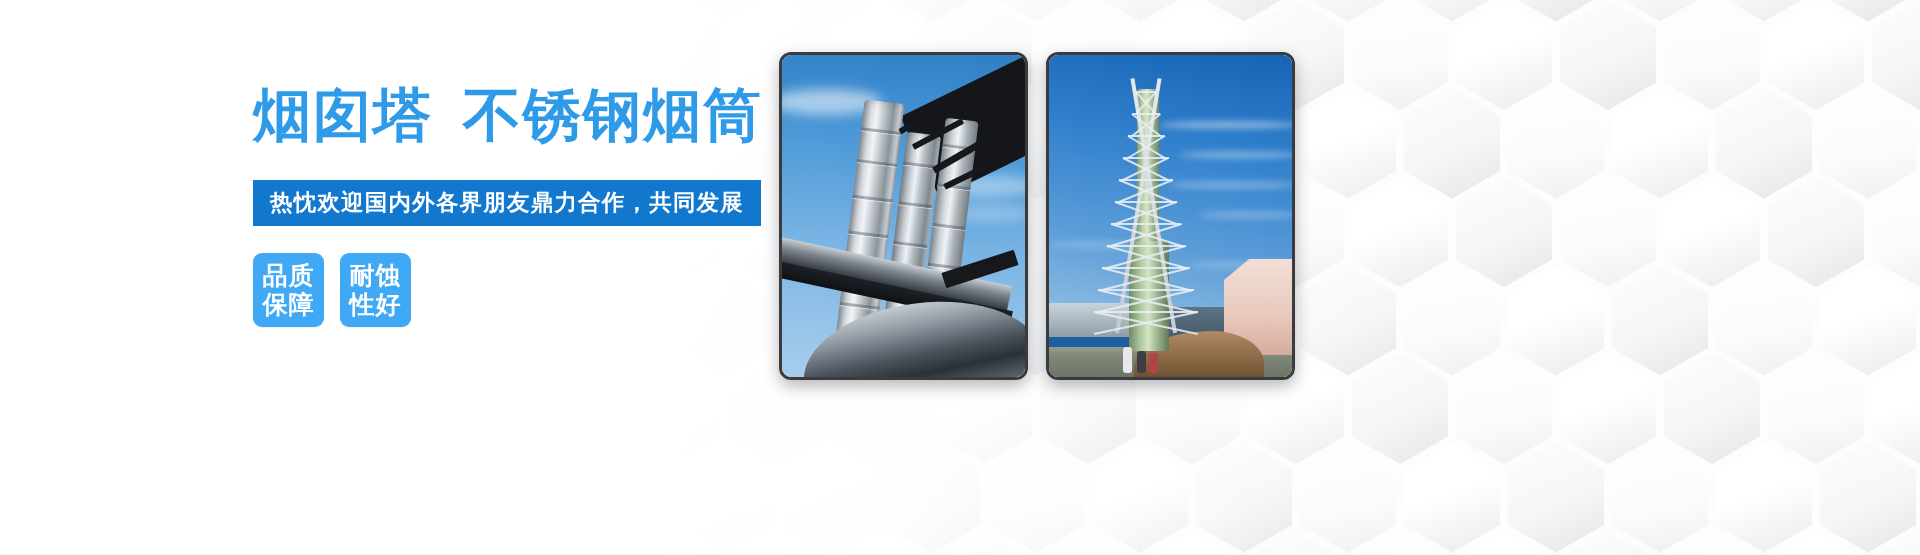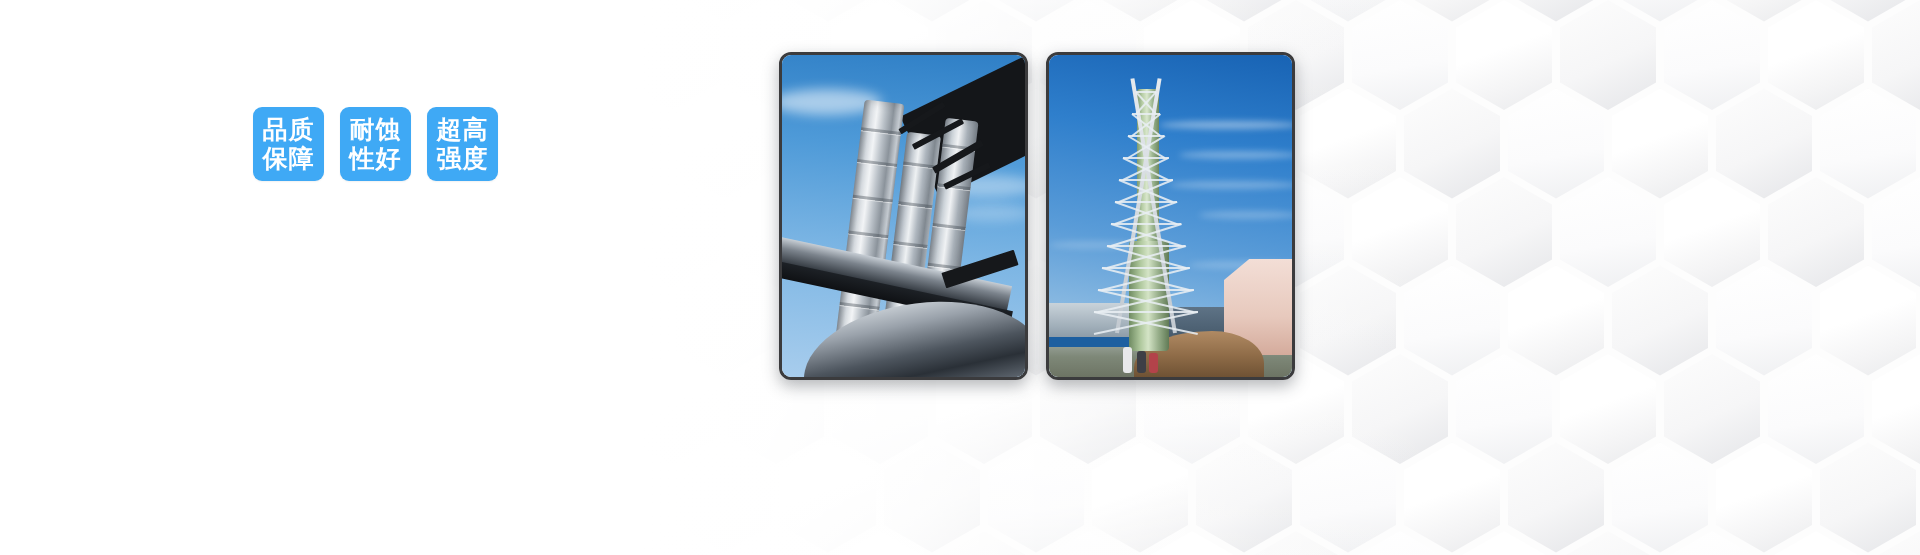--- a/index.html
+++ b/index.html
@@ -74,21 +74,21 @@
     font-size:22.5px;
     font-weight:700;
     letter-spacing:1.2px;
     padding:10px 17px 11px 17px;
     line-height:1.12;
     white-space:nowrap;
     clip-path:polygon(0 0,100% 0,100% 100%,0 100%);
   }
 
   .badges{
-    margin-top:21px;
+    margin-top:27px;
     display:flex;
     gap:16px;
   }
   .badge{
     width:71px;height:74px;
     background:#3fa9f5;
     border-radius:9px;
     color:#ffffff;
     display:flex;flex-direction:column;
     align-items:center;justify-content:center;
@@ -342,34 +342,34 @@
       <div class="hex " style="left: 1456px; top: 531px;"></div>
       <div class="hex alt" style="left: 1560px; top: 531px;"></div>
       <div class="hex lite" style="left: 1664px; top: 531px;"></div>
       <div class="hex " style="left: 1768px; top: 531px;"></div>
       <div class="hex alt" style="left: 1872px; top: 531px;"></div>
     </div>
   <div class="hex-fade"></div>
 
   <div class="text-col">
 
-
+    <h1 class="headline"><span>烟囱塔</span><span class="gap"></span><span>不锈钢烟筒</span></h1>
+
+    <div class="subbar-wrap">
+      <div class="subbar">热忱欢迎国内外各界朋友鼎力合作，共同发展</div>
+    </div>
 
     <div class="badges">
       <div class="badge">
         <span>品质</span>
         <span>保障</span>
       </div>
       <div class="badge">
         <span>耐蚀</span>
         <span>性好</span>
-      </div>
-      <div class="badge">
-        <span>超高</span>
-        <span>强度</span>
       </div>
     </div>
   </div>
 
   <div class="photo" id="photo-left">
     <div class="ph-inner">
       <div class="sky-a"></div>
       <div class="cloud" style="left:-10px;top:34px;width:110px;height:26px;"></div>
       <div class="cloud" style="left:150px;top:120px;width:105px;height:22px;opacity:.7;"></div>
       <div class="cloud" style="left:170px;top:150px;width:80px;height:16px;opacity:.5;"></div>

